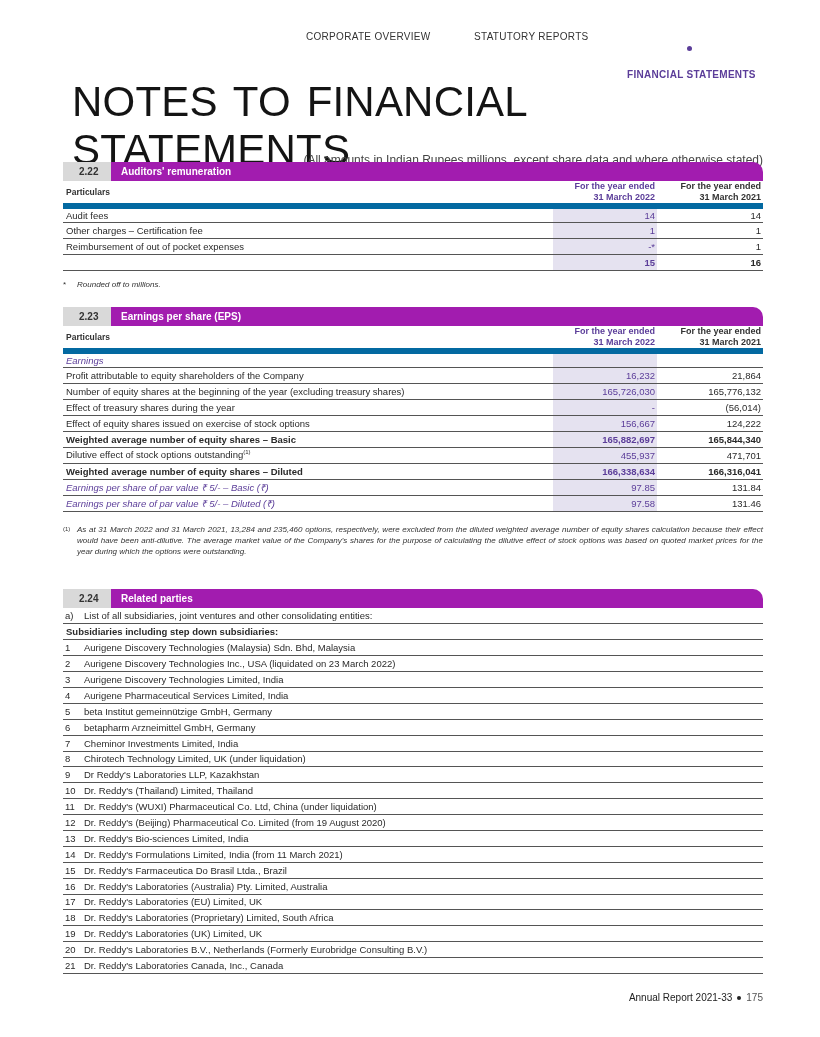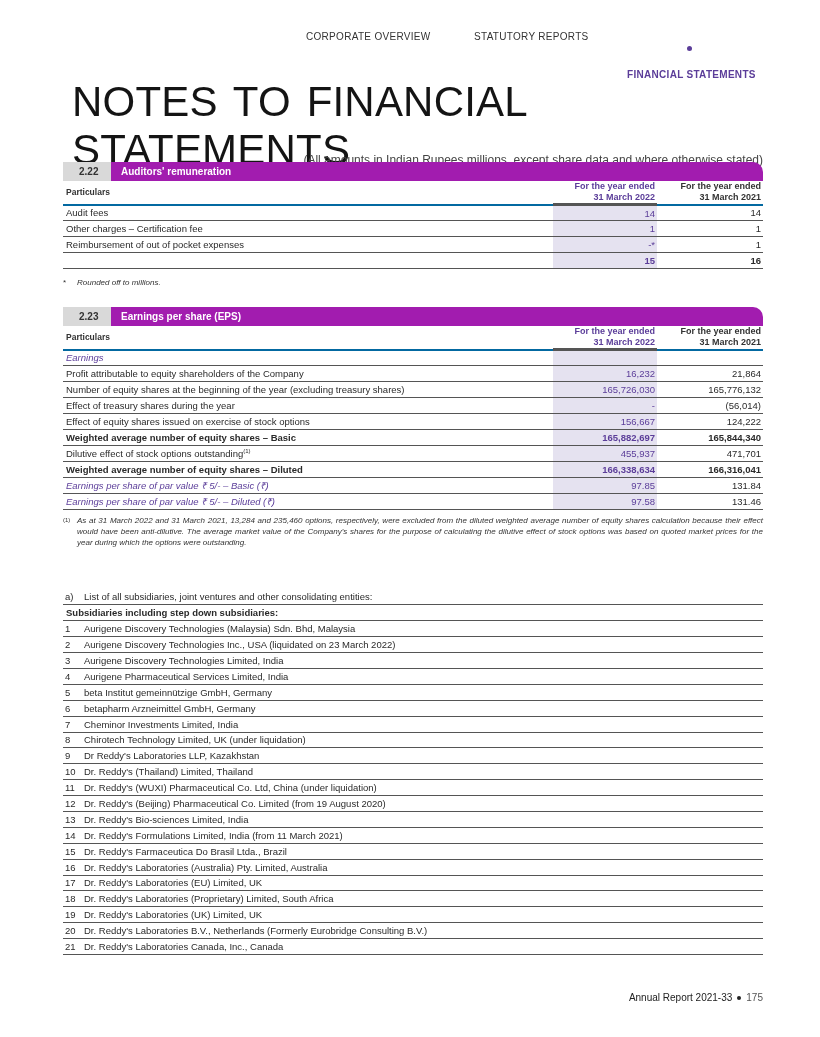--- a/index.html
+++ b/index.html
@@ -16,21 +16,21 @@
   .note-amounts { position: absolute; top: 153px; right: 57px; font-size: 12px; color: #444; padding-left: 44px; }
 
   .section { position: absolute; left: 63px; width: 700px; }
   .sec-head { display: flex; height: 19px; }
   .sec-num { width: 48px; background: #d9d9d9; font-size: 10px; font-weight: bold; color: #333; padding: 4px 0 0 16px; }
   .sec-title { flex: 1; background: #a21caf; color: #fff; font-size: 10px; font-weight: bold; padding: 4px 0 0 10px; border-top-right-radius: 10px; }
 
   table { width: 700px; border-collapse: collapse; font-size: 9.5px; }
   td, th { padding: 0 2px 0 3px; height: 16px; vertical-align: middle; }
   th { font-weight: bold; color: #333; font-size: 9px; }
-  .colhead { height: 19px; border-bottom: 2px solid #0369a1; }
+  .colhead { height: 19px; border-bottom: 6px solid #0369a1; }
   .colhead th.part { text-align: left; font-size: 8.5px; }
   .colhead th.cy { text-align: right; color: #5b3d99; width: 104px; line-height: 11px; border-bottom: 3px solid #555; }
   .colhead th.py { text-align: right; width: 106px; line-height: 11px; }
   tr.row td { border-bottom: 1px solid #555; }
   td.cy { background: #e5e2f0; color: #5b3d99; text-align: right; width: 104px; }
   td.py { text-align: right; width: 106px; }
   tr.bold td { font-weight: bold; }
   tr.subhead td.part { color: #5b3d99; font-style: italic; }
   tr.italic td.part { color: #5b3d99; font-style: italic; }
   .footnote { font-size: 8px; font-style: italic; color: #333; margin-top: 6px; line-height: 11px; }
@@ -158,27 +158,31 @@
       <td class="cy">97.85</td>
       <td class="py">131.84</td>
     </tr>
     <tr class="row italic">
       <td class="part">Earnings per share of par value ₹ 5/- – Diluted (₹)</td>
       <td class="cy">97.58</td>
       <td class="py">131.46</td>
     </tr>
   </tbody>
     </table>
-  <div class="footnote fn-wrap" style="margin-top:5px">
+  <div class="footnote fn-wrap" style="margin-top:12px">
     <span class="mark">(1)</span>
     <span class="fn-text">As at 31 March 2022 and 31 March 2021, 13,284  and 235,460 options, respectively, were excluded from the diluted weighted average number of equity shares calculation because their effect would have been anti-dilutive. The average market value of the Company's shares for the purpose of calculating the dilutive effect of stock options was based on quoted market prices for the year during which the options were outstanding.</span>
   </div>
 </div>
 
 <div class="section" style="top:589px">
+  <div class="sec-head">
+    <div class="sec-num">2.24</div>
+    <div class="sec-title">Related parties</div>
+  </div>
   <table class="rp-table">
     <tbody>
         <tr class="row">
       <td class="num">a)</td>
       <td>List of all subsidiaries, joint ventures and other consolidating entities:</td>
     </tr>
     <tr class="row sub">
       <td colspan="2">Subsidiaries including step down subsidiaries:</td>
     </tr>
     </tbody>

